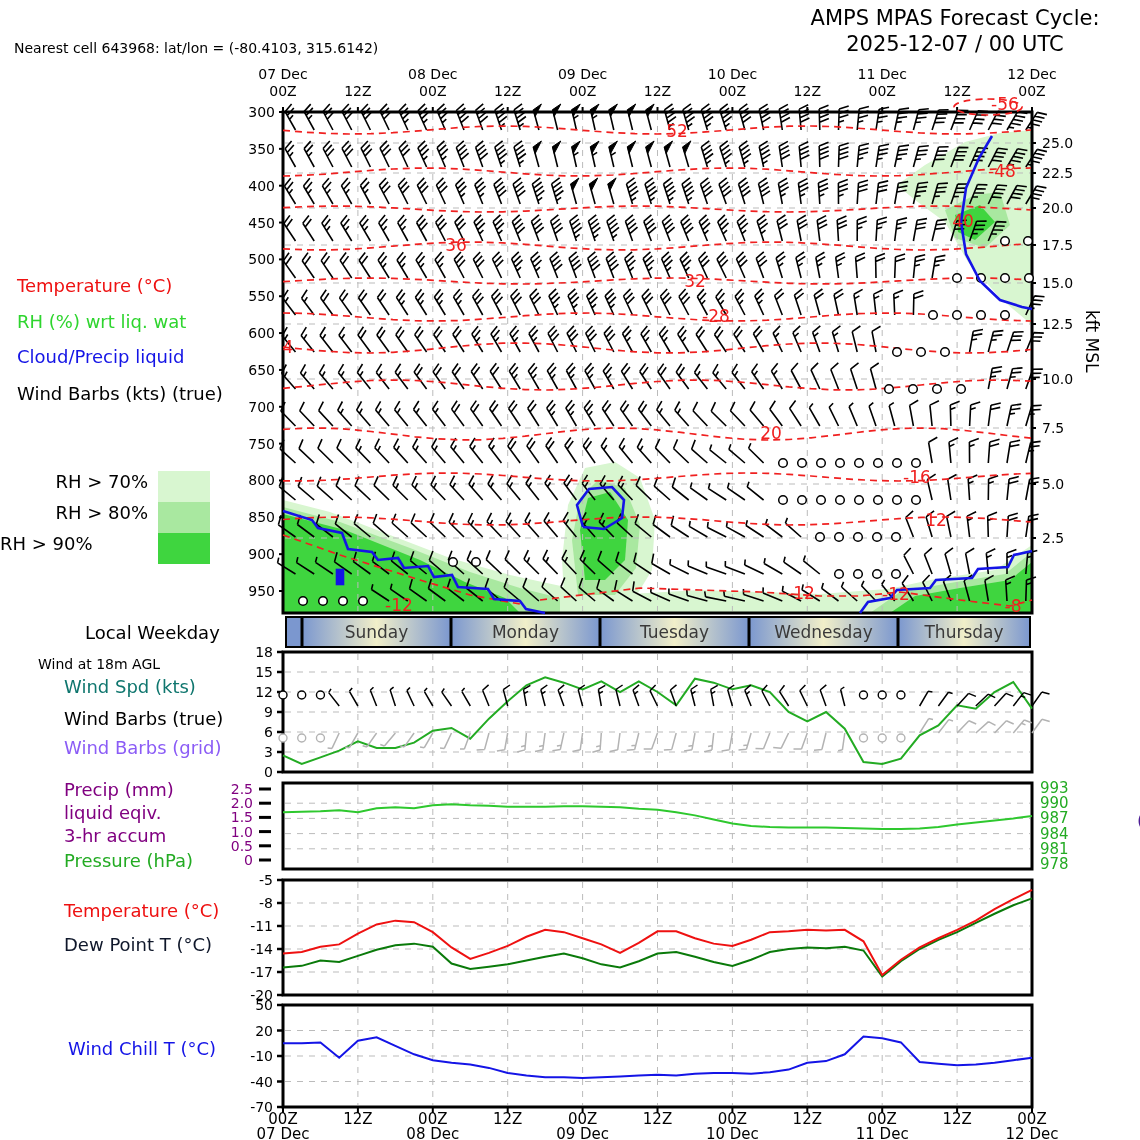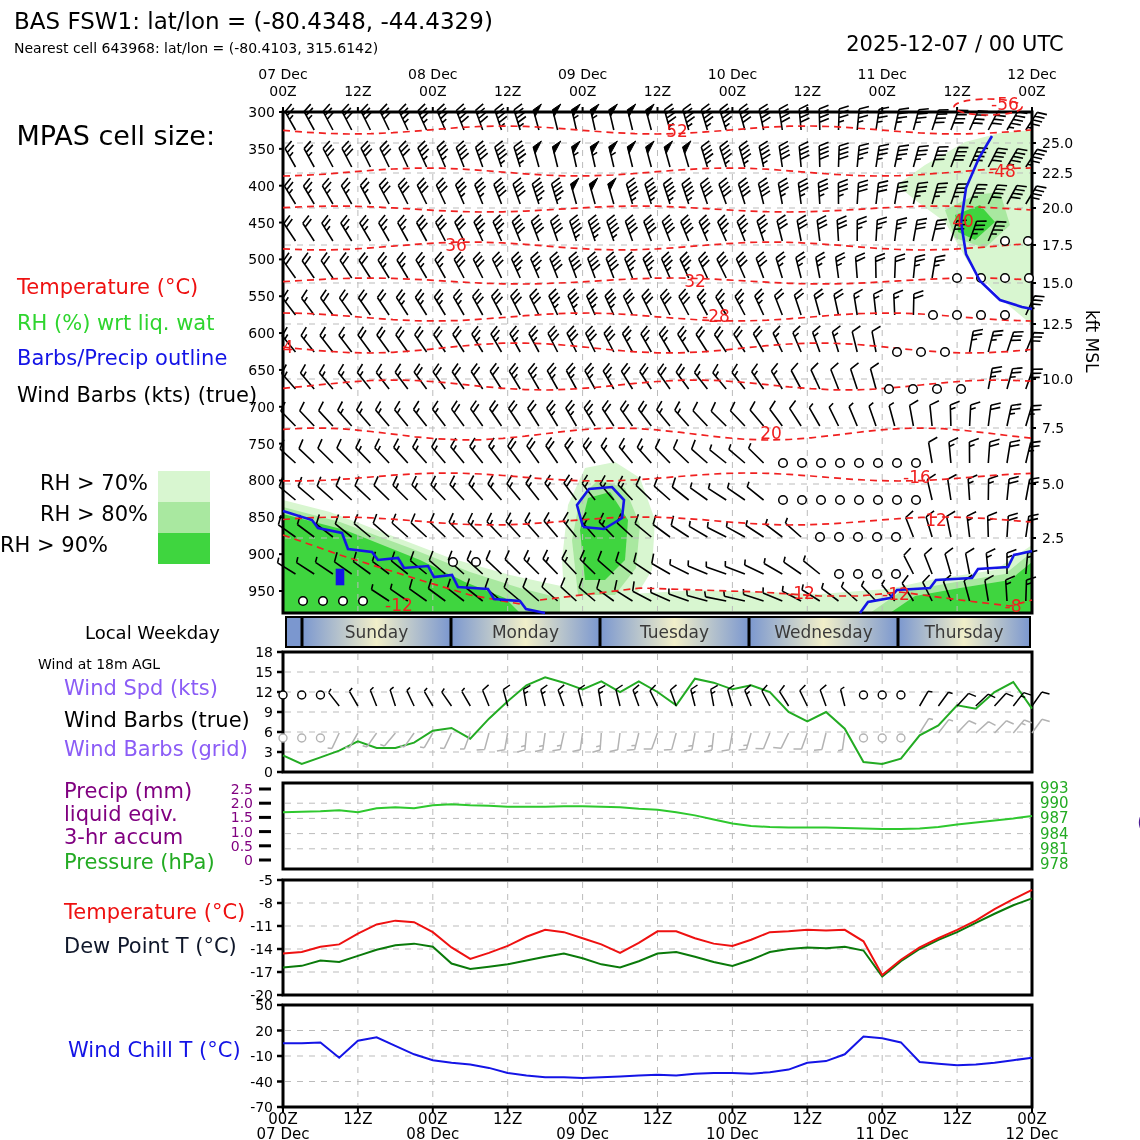--- a/index.html
+++ b/index.html
@@ -3,54 +3,53 @@
 <meta charset="utf-8">
 <style>
   html,body{margin:0;padding:0;background:#fff;}
   #page{position:relative;width:1140px;height:1140px;background:#fff;overflow:hidden;
         font-family:"DejaVu Sans","Liberation Sans",sans-serif;color:#000;}
   .abs{position:absolute;}
   .t-main{font-size:23px;}
   .t-sub{font-size:14px;}
   .t-right{font-size:21px;text-align:center;}
   .cellsize{font-size:27px;text-align:right;width:200px;}
-  .leg{font-size:21px;}
+  .leg{font-size:18px;}
   .leg2{font-size:18px;}
   .small{font-size:14px;}
   svg text{font-family:"DejaVu Sans","Liberation Sans",sans-serif;}
   .rh-sw{width:52px;height:31px;}
 </style>
 </head>
 <body>
 
 <div id="page">
 
-  <div class="abs t-main" style="left:14px;top:8px;">BAS FSW1: lat/lon = (-80.4348, -44.4329)</div>
   <div class="abs t-sub" style="left:14px;top:40px;">Nearest cell 643968: lat/lon = (-80.4103, 315.6142)</div>
+  <div class="abs t-right" style="left:790px;top:6px;width:330px;">AMPS MPAS Forecast Cycle:</div>
   <div class="abs t-right" style="left:790px;top:32px;width:330px;">2025-12-07 / 00 UTC</div>
 
-  <div class="abs cellsize" style="left:15px;top:120px;">MPAS cell size:</div>
 
   <div class="abs leg" style="left:17px;top:275px;color:#ee1111;">Temperature (°C)</div>
   <div class="abs leg" style="left:17px;top:311px;color:#2ed52e;">RH (%) wrt liq. wat</div>
-  <div class="abs leg" style="left:17px;top:346px;color:#1414e6;">Barbs/Precip outline</div>
+  <div class="abs leg" style="left:17px;top:346px;color:#1414e6;">Cloud/Precip liquid</div>
   <div class="abs leg" style="left:17px;top:383px;color:#000;">Wind Barbs (kts) (true)</div>
 
   <div class="abs leg" style="left:0;top:471px;width:148px;text-align:right;">RH &gt; 70%</div>
   <div class="abs leg" style="left:0;top:502px;width:148px;text-align:right;">RH &gt; 80%</div>
   <div class="abs leg" style="left:0;top:533px;width:148px;text-align:left;">RH &gt; 90%</div>
   <div class="abs" style="left:158px;top:471px;" id="rh-swatches">
       <div class="rh-sw" style="background: rgb(216, 246, 208);"></div>
       <div class="rh-sw" style="background: rgb(169, 232, 160);"></div>
       <div class="rh-sw" style="background: rgb(63, 213, 63);"></div>
     </div>
 
   <div class="abs leg2" style="left:85px;top:622px;">Local Weekday</div>
   <div class="abs small" style="left:38px;top:656px;">Wind at 18m AGL</div>
-  <div class="abs leg" style="left:64px;top:676px;color:#8b5cf6;">Wind Spd (kts)</div>
+  <div class="abs leg" style="left:64px;top:676px;color:#0f766e;">Wind Spd (kts)</div>
   <div class="abs leg" style="left:64px;top:708px;color:#000;">Wind Barbs (true)</div>
   <div class="abs leg" style="left:64px;top:737px;color:#8b5cf6;">Wind Barbs (grid)</div>
 
   <div class="abs leg" style="left:64px;top:779px;color:#800080;">Precip (mm)</div>
   <div class="abs leg" style="left:64px;top:802px;color:#800080;">liquid eqiv.</div>
   <div class="abs leg" style="left:64px;top:825px;color:#800080;">3-hr accum</div>
   <div class="abs leg" style="left:64px;top:850px;color:#23ab23;">Pressure (hPa)</div>
 
   <div class="abs leg" style="left:64px;top:900px;color:#ee1111;">Temperature (°C)</div>
   <div class="abs leg" style="left:64px;top:934px;color:#0f172a;">Dew Point T (°C)</div>

